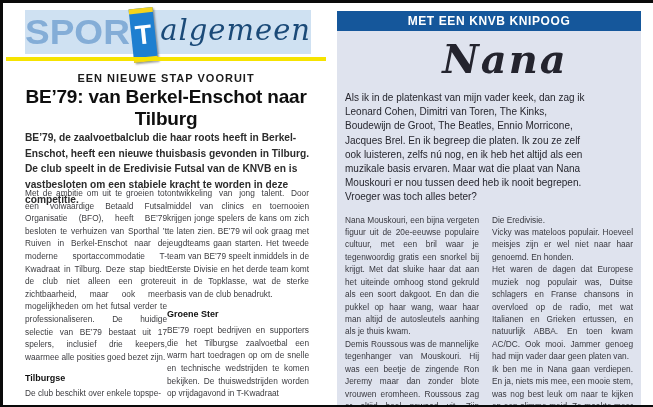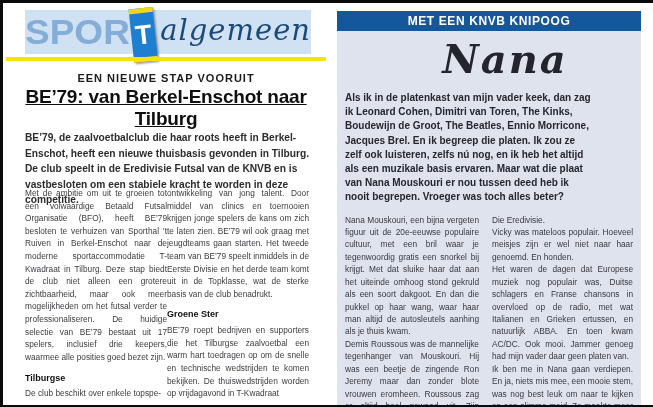--- a/index.html
+++ b/index.html
@@ -64,21 +64,21 @@
     color:var(--panel_header_text);text-align:center;line-height:20px;
     font-size:12px;font-weight:bold;letter-spacing:.6px;
   }
   .script-title{
     text-align:center;margin-top:4px;height:52px;
     font-family:"DejaVu Serif",serif;font-style:italic;font-weight:bold;
     font-size:40px;color:#24242e;letter-spacing:2px;padding-left:32px;
   }
   .panel-intro{
     margin:4px 50px 0 8px;
-    font-size:10px;font-weight:bold;line-height:1.42;color:#26262e;text-align:left;
+    font-size:10px;font-weight:normal;line-height:1.42;color:#26262e;text-align:left;
   }
   .panel-body{margin:9px 8px 0 8px;display:flex;gap:13px;}
   .panel-col{font-size:8.3px;line-height:1.5;text-align:justify;color:#38383f;}
   .panel-col p{margin:0;}
   .panel-col-1{width:134px;}
   .panel-col-2{flex:1;}
 </style>
 </head>
 <body>
 
@@ -89,21 +89,21 @@
 <div class="left-article">
 
   <div class="logo-banner">
     <span class="logo-word">SPOR</span>
     <span class="logo-tile">T</span>
     <span class="logo-suffix">algemeen</span>
   </div>
   <div class="yellow-rule"></div>
 
   <div class="kicker">EEN NIEUWE STAP VOORUIT</div>
-  <h1 class="headline" style="margin:0;text-decoration:underline;">BE’79: van Berkel-Enschot naar Tilburg</h1>
+  <h1 class="headline" style="margin:0;">BE’79: van Berkel-Enschot naar Tilburg</h1>
 
   <p class="article-intro">BE’79, de zaalvoetbalclub die haar roots heeft in Berkel-Enschot, heeft een nieuwe thuisbasis gevonden in Tilburg. De club speelt in de Eredivisie Futsal van de KNVB en is vastbesloten om een stabiele kracht te worden in deze competitie.</p>
 
   <div class="left-body">
     <div class="news-col">
       <p>Met de ambitie om uit te groeien tot een volwaardige Betaald Futsal Organisatie (BFO), heeft BE’79 besloten te verhuizen van Sporthal ’t Ruiven in Berkel-Enschot naar de moderne sportaccommodatie T-Kwadraat in Tilburg. Deze stap biedt de club niet alleen een grotere zichtbaarheid, maar ook meer mogelijkheden om het futsal verder te professionaliseren. De huidige selectie van BE’79 bestaat uit 17 spelers, inclusief drie keepers, waarmee alle posities goed bezet zijn.</p>
       <div class="subhead">Tilburgse</div>
       <p>De club beschikt over enkele topspe-</p>
     </div>
     <div class="news-col">

